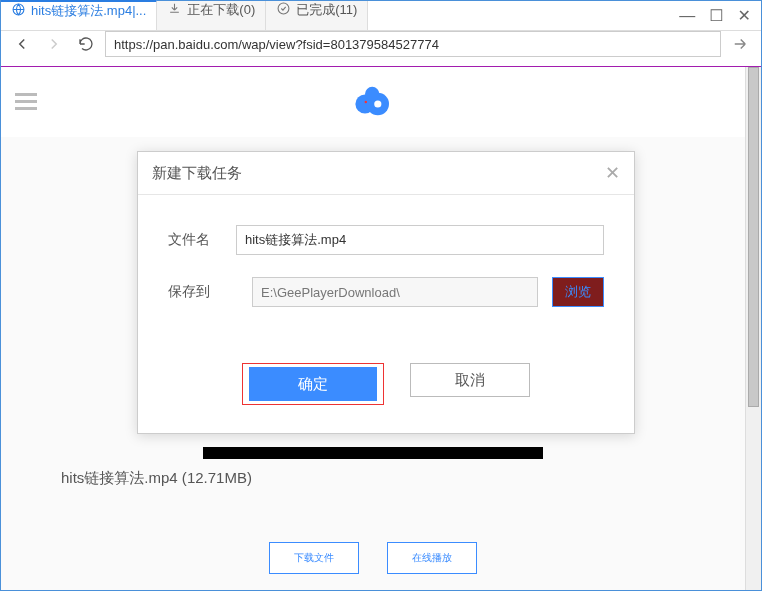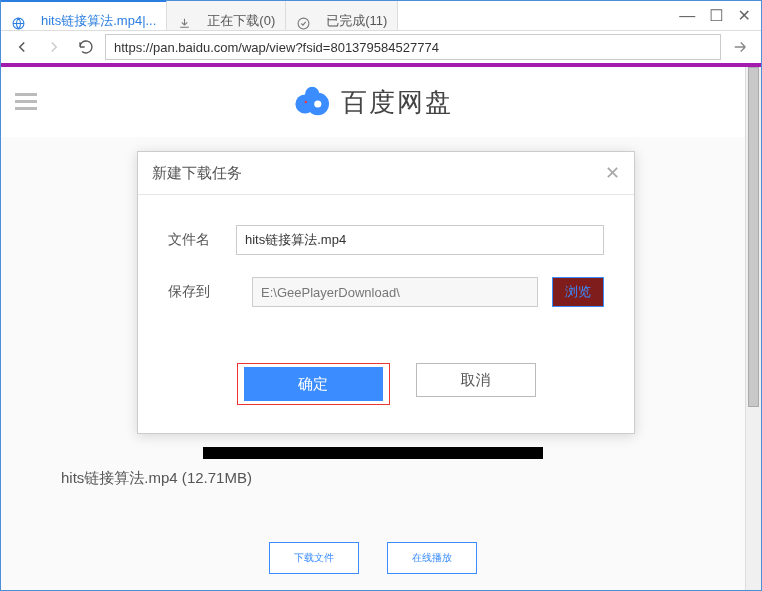--- a/index.html
+++ b/index.html
@@ -21,27 +21,27 @@
     }
     .tab-bar {
       display: flex;
       height: 30px;
       background: #fff;
       border-bottom: 1px solid #ddd;
       align-items: stretch;
     }
     .tab {
       display: flex;
-      align-items: flex-end;
+      align-items: flex-start;
       padding: 0 10px;
       border-right: 1px solid #ddd;
       background: #f5f5f5;
       font-size: 13px;
       color: #555;
-      gap: 16px;
+      gap: 6px;
       white-space: nowrap;
     }
     .tab.active {
       background: #fff;
       color: #2a7de1;
       border-top: 2px solid #2a7de1;
       margin-top: -1px;
     }
     .tab-icon { width: 14px; height: 14px; display: inline-flex; align-items: center; justify-content: center; }
     .window-controls {
@@ -49,25 +49,25 @@
       display: flex;
       align-items: center;
       gap: 14px;
       padding-right: 10px;
       color: #666;
       font-size: 16px;
     }
     .window-controls span { cursor: pointer; }
     .nav-bar {
       display: flex;
-      align-items: center;
+      align-items: flex-start;
       height: 36px;
       padding: 0 8px;
       gap: 6px;
-      border-bottom: 4px solid #a21caf;
+      border-bottom: 1px solid #a21caf;
     }
     .nav-btn {
       width: 26px; height: 26px;
       display: flex; align-items: center; justify-content: center;
       color: #888; font-size: 18px; cursor: pointer;
     }
     .nav-btn.disabled { color: #ccc; }
     .url-bar {
       flex: 1;
       height: 26px;
@@ -219,21 +219,21 @@
       cursor: pointer;
       font-family: Liberation Serif, serif;
     }
     .dialog-footer {
       padding: 14px 0 28px 0;
       display: flex;
       justify-content: center;
       gap: 26px;
     }
     .primary-btn {
-      width: 139px;
+      width: 128px;
       height: 34px;
       background: #3b8cff;
       color: #fff;
       border: none;
       font-size: 15px;
       cursor: pointer;
     }
     .primary-btn-wrap {
       border: 1px solid #e33;
       padding: 3px 6px;
@@ -323,21 +323,20 @@
             <div></div>
         </div>
         <div class="logo-wrap">
           <svg width="40" height="40" viewBox="0 0 100 100">
             <circle cx="30" cy="55" r="24" fill="#3b8cff"></circle>
             <circle cx="62" cy="55" r="28" fill="#3b8cff"></circle>
             <circle cx="48" cy="30" r="18" fill="#3b8cff"></circle>
             <circle cx="62" cy="55" r="9" fill="#fff"></circle>
             <circle cx="32" cy="50" r="3" fill="#ff3030"></circle>
           </svg>
-          <span class="logo-text">百度网盘</span>
         </div>
       </div>
 
       <div class="file-preview">
         <div class="black-bar"></div>
         <div class="file-info">
           <span>hits链接算法.mp4</span>
           (<span>12.71MB</span>)
         </div>
       </div>

